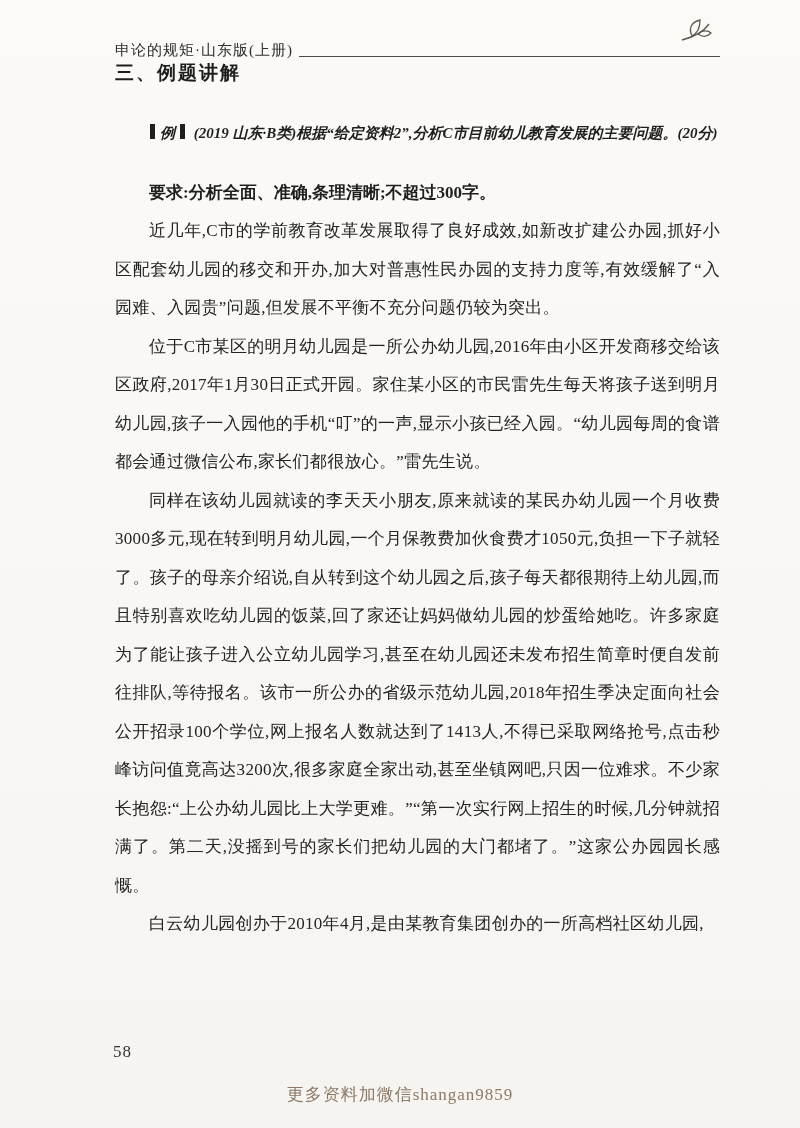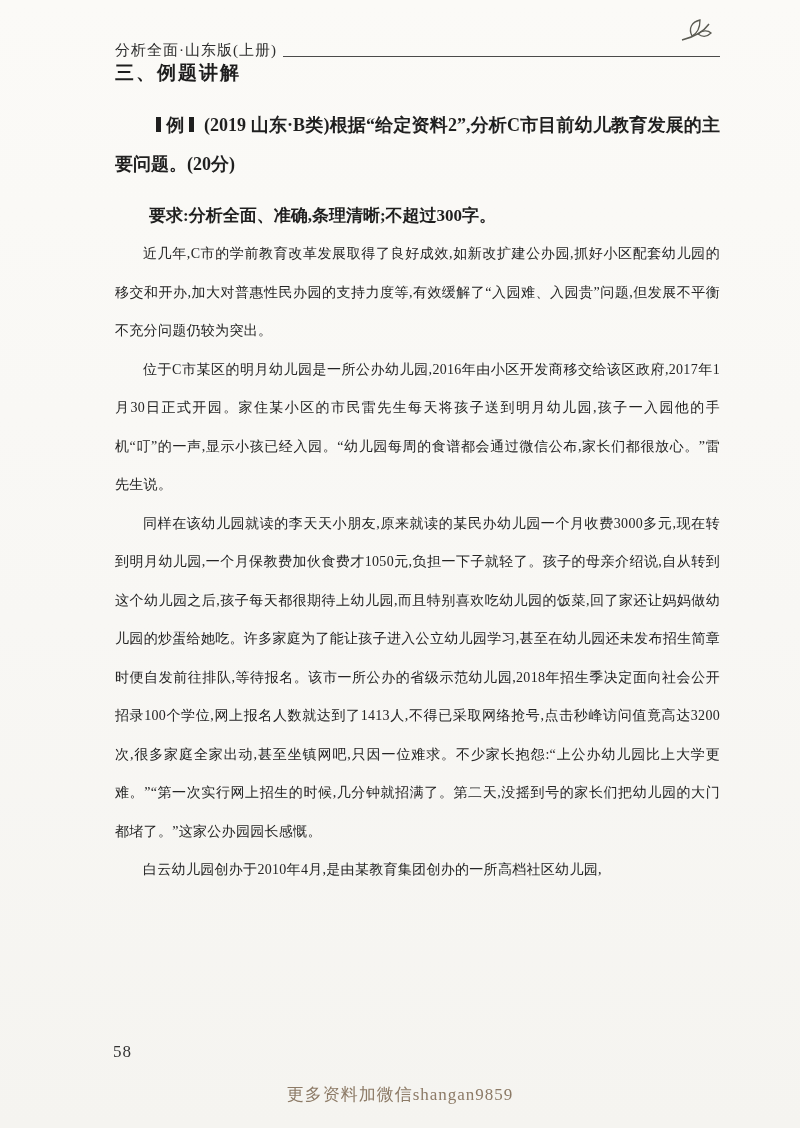--- a/index.html
+++ b/index.html
@@ -51,25 +51,26 @@
   
   .section-heading{
     font-size:19px;
     font-weight:bold;
     color:#1d1d1d;
     letter-spacing:2px;
   }
   
   .example{
     margin-top:20px;
-    font-size:18px;
+    font-size:15px;
     font-weight:bold;
-    line-height:39px;
+    line-height:55px;
     text-align:justify;
     color:#1f1f1f;
+    font-style:italic;
   }
   .example .indent{display:inline-block;width:2em;}
   .bar{
     display:inline-block;
     width:5px;
     height:15px;
     background:#1f1f1f;
     margin:0 5px;
     vertical-align:-1px;
   }
@@ -84,21 +85,21 @@
   .material-label{
     font-size:17px;
     font-weight:bold;
     line-height:39px;
     text-indent:2em;
     color:#1f1f1f;
   }
   
   .body-text p{
     margin:0;
-    font-size:14px;
+    font-size:17px;
     line-height:38.5px;
     text-align:justify;
     text-indent:2em;
     color:#242424;
     letter-spacing:0.3px;
   }
   
   .page-number{
     position:absolute;
     left:113px;
@@ -125,21 +126,21 @@
 
   <svg class="leaf" viewBox="0 0 34 26">
     <path d="M4 22 C 12 20, 24 16, 31 6" fill="none" stroke="#5a5a52" stroke-width="1.4"></path>
     <path d="M14 18 C 10 10, 14 4, 22 2 C 22 10, 20 15, 14 18 Z" fill="none" stroke="#5a5a52" stroke-width="1.3"></path>
     <path d="M20 16 C 24 12, 30 12, 33 15 C 29 19, 24 19, 20 16 Z" fill="none" stroke="#5a5a52" stroke-width="1.3"></path>
   </svg>
 
   <div class="content">
 
     <div class="header">
-      <span class="book-title">分析全面·山东版(上册)</span>
+      <span class="book-title">申论的规矩·山东版(上册)</span>
       <span class="header-rule"></span>
     </div>
 
     <div class="section-heading">三、例题讲解</div>
 
     <div class="example">
       <span class="indent"></span><span class="bar"></span><span>例</span><span class="bar"></span>
       <span>(2019 山东·B类)根据“给定资料2”,分析C市目前幼儿教育发展的主要问题。(20分)</span>
     </div>
 

